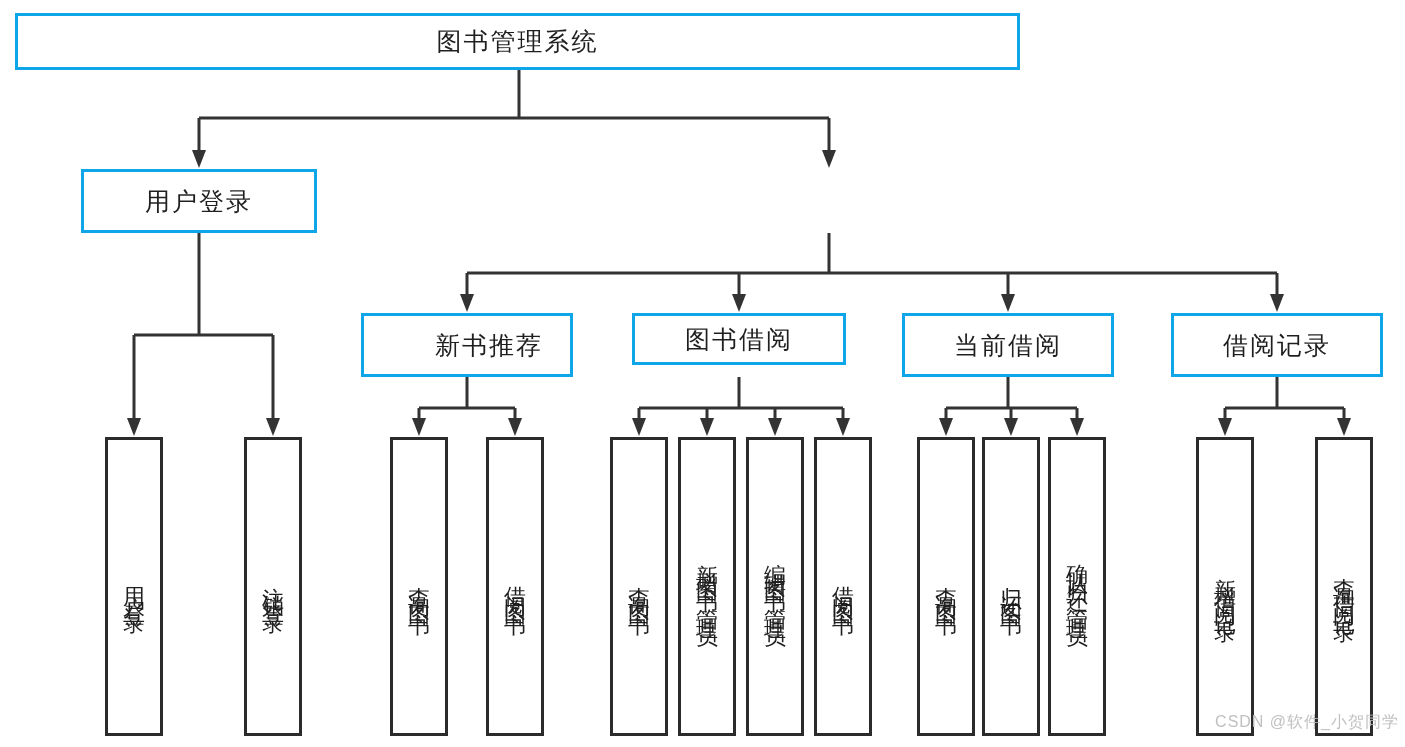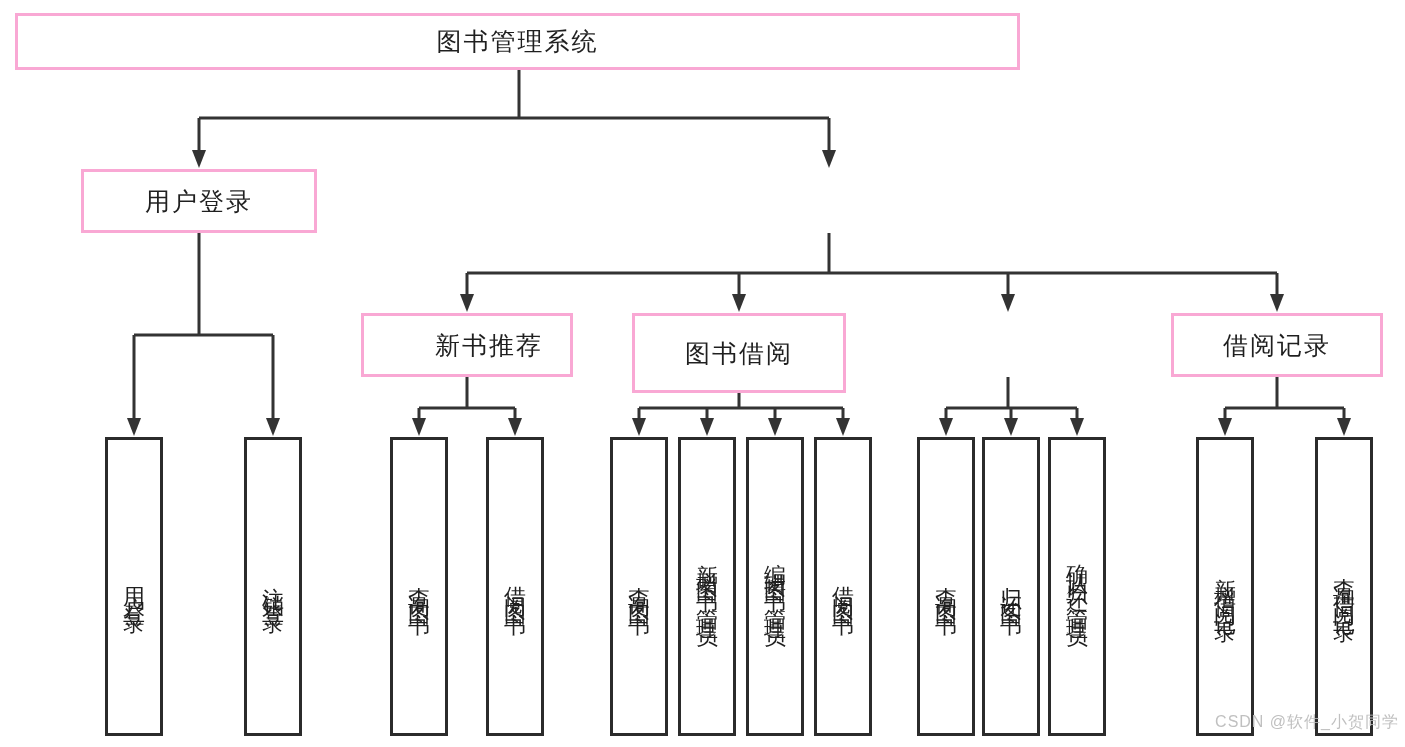--- a/index.html
+++ b/index.html
@@ -2,21 +2,21 @@
 <html><head>
 <meta charset="utf-8">
 <style>
   html,body{margin:0;padding:0;background:#fff;}
   .canvas{
     position:relative;width:1405px;height:747px;background:#ffffff;
     font-family:"Liberation Sans","DejaVu Sans",sans-serif;color:#1f1f1f;overflow:hidden;
   }
   .wires{position:absolute;left:0;top:0;width:1405px;height:747px;z-index:1;}
   .node{
-    position:absolute;box-sizing:border-box;background:#ffffff;border:3px solid #f9a8d4;
+    position:absolute;box-sizing:border-box;background:#ffffff;border:3px solid #0ea5e9;
     display:flex;align-items:center;justify-content:center;z-index:2;
   }
   .node .lbl{font-size:25px;letter-spacing:2px;white-space:nowrap;}
   .leaf{
     position:absolute;box-sizing:border-box;background:#ffffff;border:3px solid #2b2b2b;
     display:flex;align-items:center;justify-content:center;z-index:2;
     width:58px;height:299px;top:437px;
   }
   .leaf .vlbl{
     writing-mode:vertical-lr;text-orientation:mixed;
@@ -86,22 +86,25 @@
     <span class="lbl">图书管理系统</span>
   </div>
 
   <div class="node" style="left:81px;top:169px;width:236px;height:64px;">
     <span class="lbl">用户登录</span>
   </div>
 
   <div class="node" style="left:361px;top:313px;width:212px;height:64px;padding-left:44px;">
     <span class="lbl">新书推荐</span>
   </div>
-  <div class="node" style="left:632px;top:313px;width:214px;height:80px;">
+  <div class="node" style="left:632px;top:313px;width:214px;height:52px;">
     <span class="lbl">图书借阅</span>
+  </div>
+  <div class="node" style="left:902px;top:313px;width:212px;height:64px;">
+    <span class="lbl">当前借阅</span>
   </div>
   <div class="node" style="left:1171px;top:313px;width:212px;height:64px;">
     <span class="lbl">借阅记录</span>
   </div>
 
   <div class="leaf" style="left:105px;">
     <span class="vlbl">用户登录</span>
   </div>
   <div class="leaf" style="left:244px;">
     <span class="vlbl">注销登录</span>

